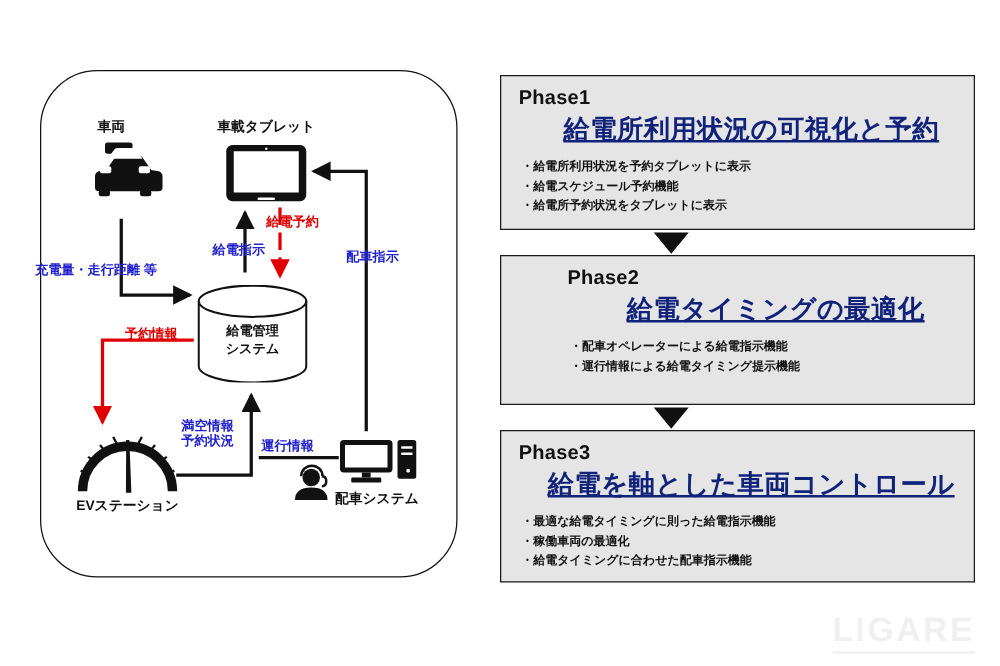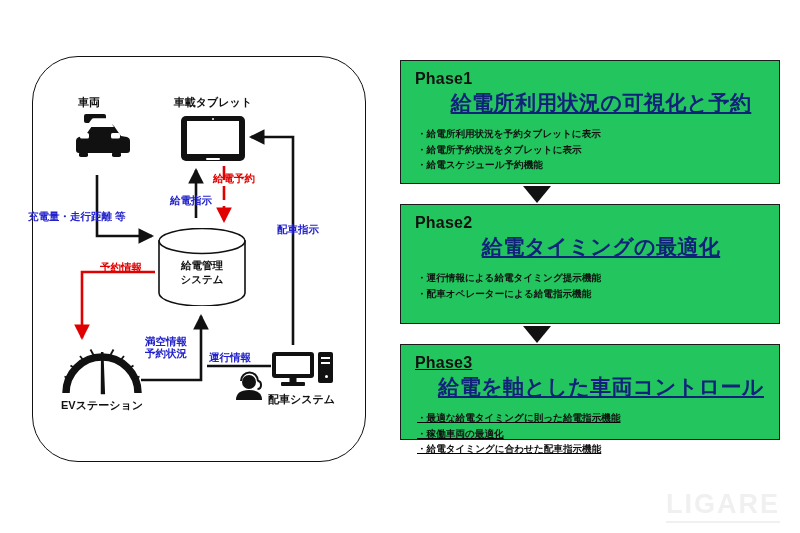--- a/index.html
+++ b/index.html
@@ -37,21 +37,21 @@
   #mon-body{width:42px;height:26px;background:#111;border-radius:3px;box-sizing:border-box;padding:4px;}
   #mon-screen{width:100%;height:100%;background:#fff;}
   #mon-neck{position:absolute;left:50%;top:26px;transform:translateX(-50%);width:7px;height:4px;background:#111;}
   #mon-base{position:absolute;left:50%;top:30px;transform:translateX(-50%);width:24px;height:3.5px;background:#111;border-radius:1px;}
   #tower{position:absolute;left:318px;top:352px;width:15px;height:31px;background:#111;border-radius:2px;}
   .tower-slot{position:absolute;left:3px;width:9px;height:1.6px;background:#fff;}
   #tower-dot{position:absolute;left:6.5px;bottom:5px;width:3px;height:3px;background:#fff;border-radius:50%;}
 
   
   .phase-box{position:absolute;left:400px;width:380px;box-sizing:border-box;
-     border:1.7px solid #1a1a1a;background:#22c55e;}
+     border:1.7px solid #1a1a1a;background:#e5e5e5;}
   .phase-title{font-size:16px;font-weight:700;color:#111;margin:9px 0 0 14px;letter-spacing:.2px;}
   .phase-sub{font-size:21px;font-weight:700;color:#11227a;text-decoration:underline;
      text-align:center;margin:1px 0 0 22px;letter-spacing:.4px;}
   .phase-list{margin:9px 0 0 16px;padding:0;list-style:none;}
   .phase-list li{font-size:9.6px;font-weight:700;color:#111;line-height:1.62;}
 
   
   #watermark{position:absolute;right:20px;bottom:10px;font-size:27px;
      font-weight:700;color:#f0f0f0;letter-spacing:2px;
      border-bottom:2px solid #f0f0f0;padding-bottom:1px;}
@@ -157,48 +157,48 @@
 </div>
 
 <div class="lbl lbl-black lbl-center" style="left:64px;top:96px;width:50px;">車両</div>
 <div class="lbl lbl-black lbl-center" style="left:163px;top:96px;width:100px;">車載タブレット</div>
 <div class="lbl lbl-black lbl-center" style="left:42px;top:399px;width:120px;">EVステーション</div>
 <div class="lbl lbl-black" style="left:268px;top:393px;">配車システム</div>
 
 <div class="lbl lbl-blue" style="left:28px;top:210px;">充電量・走行距離 等</div>
 <div class="lbl lbl-blue" style="left:170px;top:194px;">給電指示</div>
 <div class="lbl lbl-red" style="left:213px;top:172px;">給電予約</div>
-<div class="lbl lbl-blue" style="left:277px;top:223px;text-align:center;">配車指示</div>
+<div class="lbl lbl-blue" style="left:277px;top:200px;text-align:center;">配車指示</div>
 <div class="lbl lbl-red" style="left:100px;top:261px;">予約情報</div>
 <div class="lbl lbl-blue lbl-center" style="left:134px;top:335px;width:64px;">
   <span>満空情報</span><br>
   <span>予約状況</span>
 </div>
 <div class="lbl lbl-blue" style="left:209px;top:351px;">運行情報</div>
 
 <div class="phase-box" style="top:60px;height:124px;">
   <div class="phase-title">Phase1</div>
   <div class="phase-sub">給電所利用状況の可視化と予約</div>
   <ul class="phase-list">
     <li>・給電所利用状況を予約タブレットに表示</li>
+    <li>・給電スケジュール予約機能</li>
     <li>・給電所予約状況をタブレットに表示</li>
-    <li>・給電スケジュール予約機能</li>
   </ul>
 </div>
 
-<div class="phase-box" style="top:204px;height:120px;">
+<div class="phase-box" style="top:204px;height:120px;padding-left:39px;">
   <div class="phase-title">Phase2</div>
   <div class="phase-sub">給電タイミングの最適化</div>
   <ul class="phase-list">
+    <li>・配車オペレーターによる給電指示機能</li>
     <li>・運行情報による給電タイミング提示機能</li>
-    <li>・配車オペレーターによる給電指示機能</li>
   </ul>
 </div>
 
-<div class="phase-box" style="top:344px;height:96px;text-decoration:underline;">
+<div class="phase-box" style="top:344px;height:122px;">
   <div class="phase-title">Phase3</div>
   <div class="phase-sub">給電を軸とした車両コントロール</div>
   <ul class="phase-list">
     <li>・最適な給電タイミングに則った給電指示機能</li>
     <li>・稼働車両の最適化</li>
     <li>・給電タイミングに合わせた配車指示機能</li>
   </ul>
 </div>
 
 <div id="watermark">LIGARE</div>

